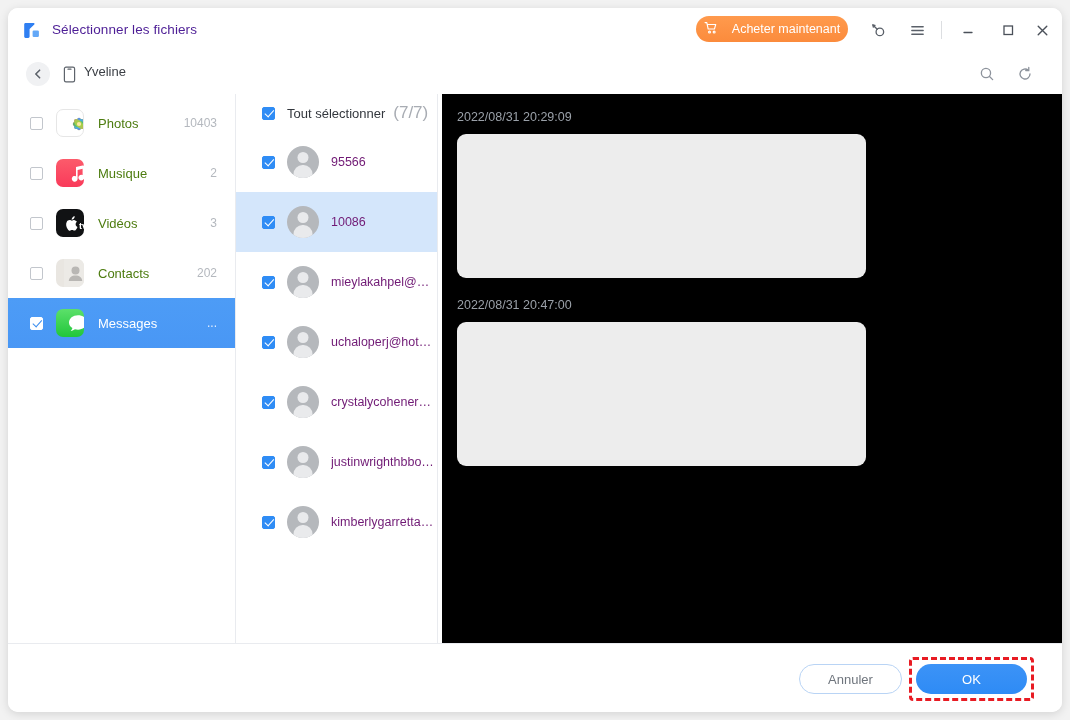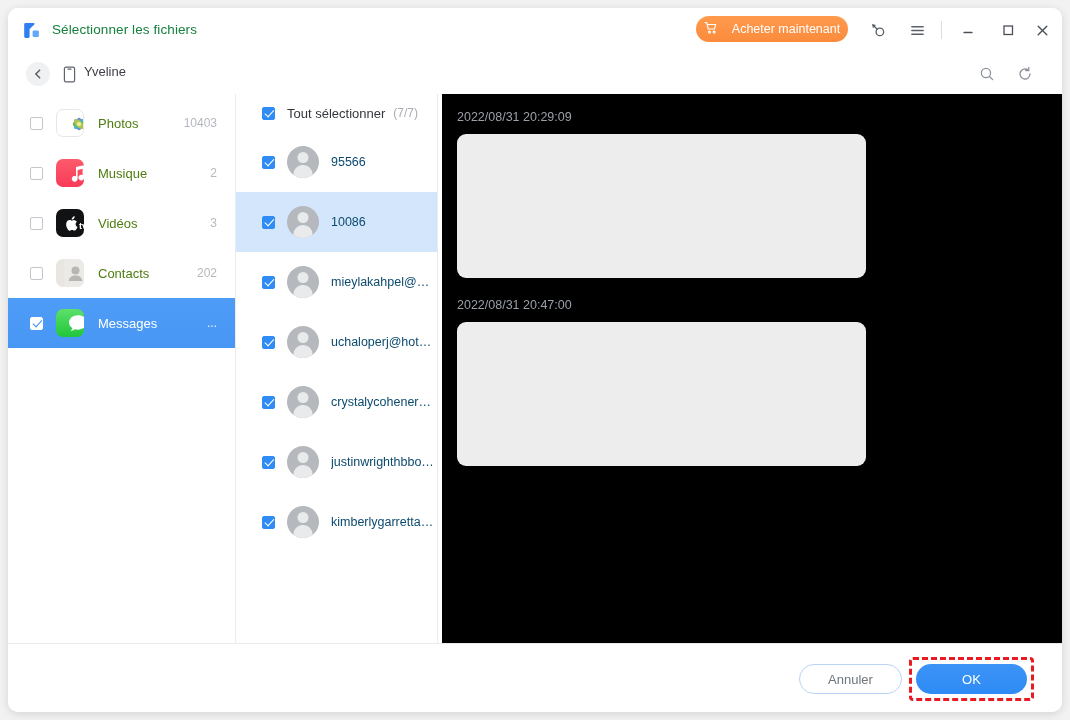--- a/index.html
+++ b/index.html
@@ -24,21 +24,21 @@
     position: absolute; left: 0; top: 0;
     width: 100%; height: 46px;
     background: #ffffff;
   }
   .logo {
     position: absolute; left: 14px; top: 13px;
     width: 19px; height: 19px;
   }
   .app-title {
     position: absolute; left: 44px; top: 14px;
-    font-size: 13.5px; color: #15803d;
+    font-size: 13.5px; color: #4c1d95;
     letter-spacing: 0.1px;
   }
   .buy-btn {
     position: absolute; left: 688px; top: 8px;
     width: 152px; height: 26px;
     border-radius: 13px;
     background: linear-gradient(180deg,#ff9a4d 0%,#fb8b3c 100%);
     color: #fff; font-size: 12.5px;
     display: flex; align-items: center; justify-content: center;
     gap: 14px; cursor: pointer; border: none;
@@ -164,21 +164,21 @@
     position: absolute; left: 228px; top: 0;
     width: 201px; height: 549px; background: #fff;
     overflow: hidden;
   }
   .select-all {
     height: 38px; display: flex; align-items: center;
     padding-left: 0;
   }
   .select-all .cb { margin-left: 26px; }
   .sa-label { margin-left: 12px; font-size: 13px; color: #33373d; }
-  .sa-count { margin-left: 8px; font-size: 12px; color: #a8acb3; }
+  .sa-count { margin-left: 8px; font-size: 17px; color: #a8acb3; }
   .contact-row {
     height: 60px; display: flex; align-items: center;
     cursor: pointer;
   }
   .contact-row.active { background: #d4e6fb; }
   .contact-row .cb { margin-left: 26px; }
   .avatar {
     flex:none; width: 32px; height: 32px; border-radius: 50%;
     margin-left: 12px; background: #b5b8bc; position: relative; overflow:hidden;
   }
@@ -186,21 +186,21 @@
     content:""; position:absolute; left:50%; top:6px;
     width:11px; height:11px; border-radius:50%;
     background:#e9eaec; transform: translateX(-50%);
   }
   .avatar::after {
     content:""; position:absolute; left:50%; top:19px;
     width:19px; height:16px; border-radius:9px 9px 0 0;
     background:#e9eaec; transform: translateX(-50%);
   }
   .contact-name {
-    margin-left: 12px; font-size: 12.5px; color: #0c4a6e;
+    margin-left: 12px; font-size: 12.5px; color: #701a75;
     white-space: nowrap; overflow: hidden;
     max-width: 105px; text-overflow: ellipsis;
   }
 
   
   #panel {
     position: absolute; left: 434px; top: 0;
     width: 624px; height: 549px; background: #000000;
     padding: 16px 0 0 15px;
   }

